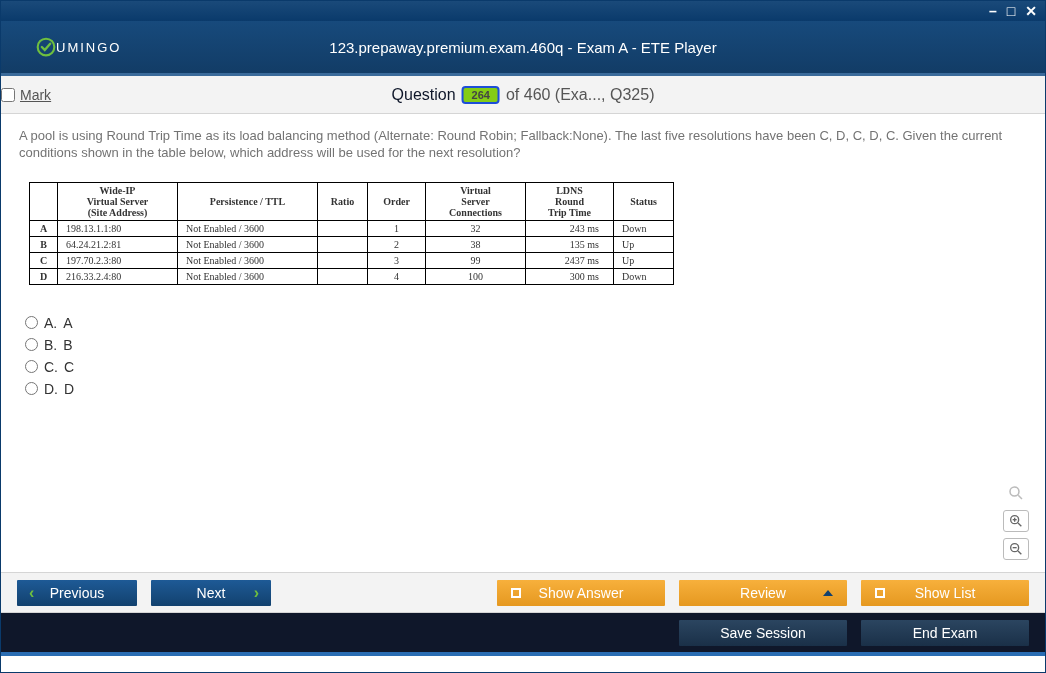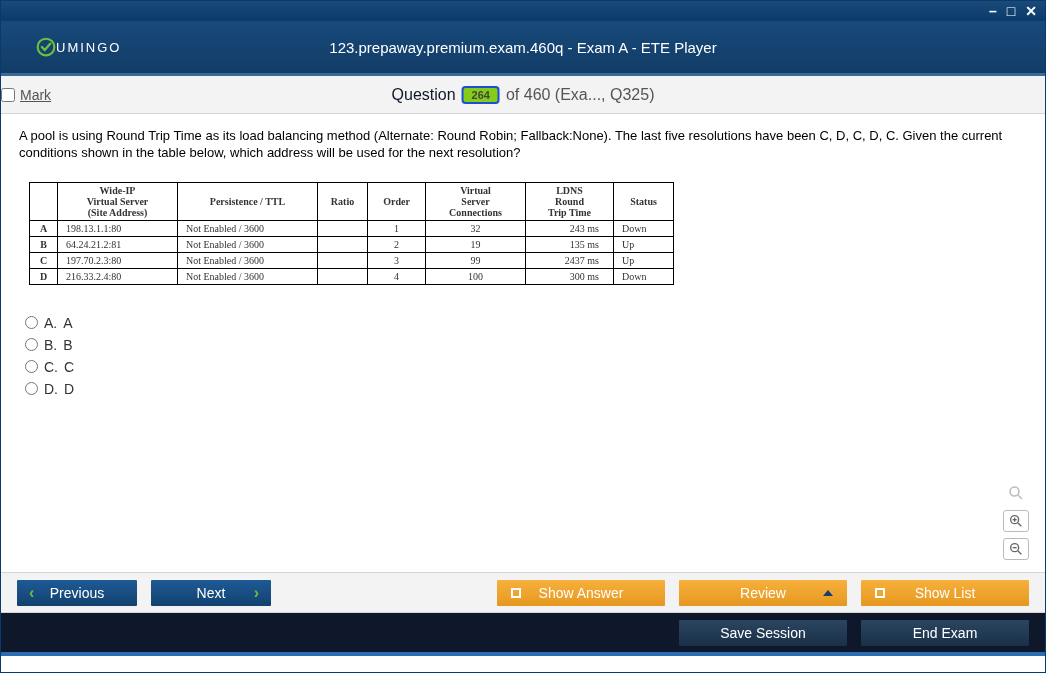--- a/index.html
+++ b/index.html
@@ -104,21 +104,21 @@
   }
   
   .content {
     padding: 14px 18px 10px 18px;
     height: 458px;
     overflow: auto;
     position: relative;
   }
   .prompt {
     font-size: 13px;
-    color: #000000;
+    color: #737373;
     line-height: 1.3;
     margin-bottom: 20px;
   }
   
   .dtable {
     border-collapse: collapse;
     margin-left: 10px;
     margin-bottom: 30px;
     font-family: "Times New Roman", serif;
     font-size: 10px;
@@ -310,21 +310,21 @@
           <td class="center">32</td>
           <td class="right">243 ms</td>
           <td>Down</td>
         </tr>
         <tr>
           <td class="rowlabel">B</td>
           <td>64.24.21.2:81</td>
           <td>Not Enabled / 3600</td>
           <td></td>
           <td class="center">2</td>
-          <td class="center">19</td>
+          <td class="center">38</td>
           <td class="right">135 ms</td>
           <td>Up</td>
         </tr>
         <tr>
           <td class="rowlabel">C</td>
           <td>197.70.2.3:80</td>
           <td>Not Enabled / 3600</td>
           <td></td>
           <td class="center">3</td>
           <td class="center">99</td>

